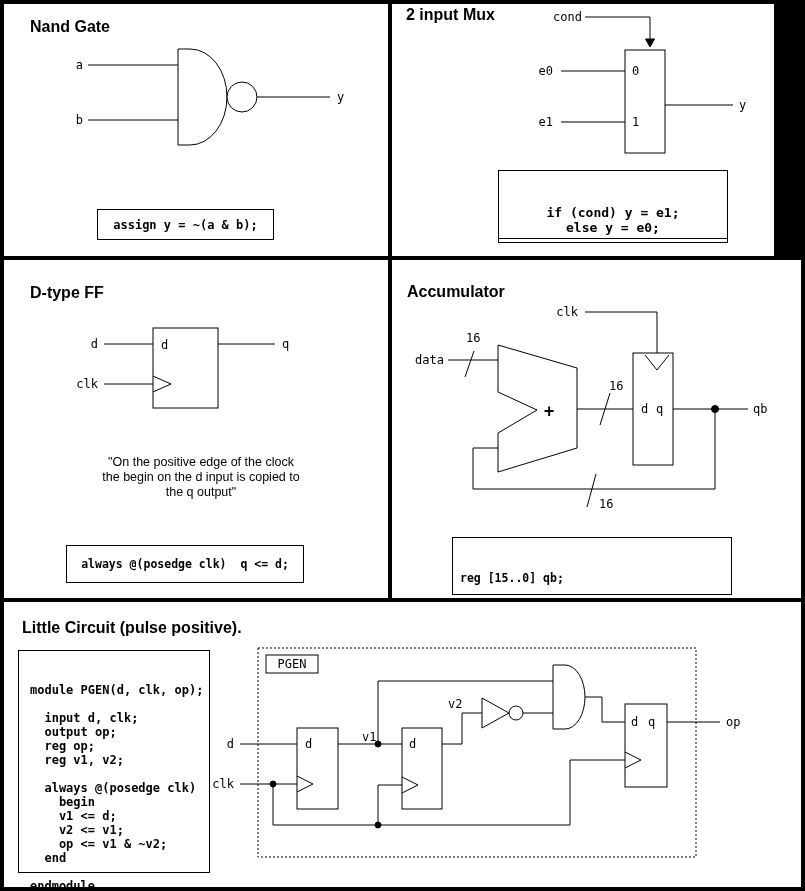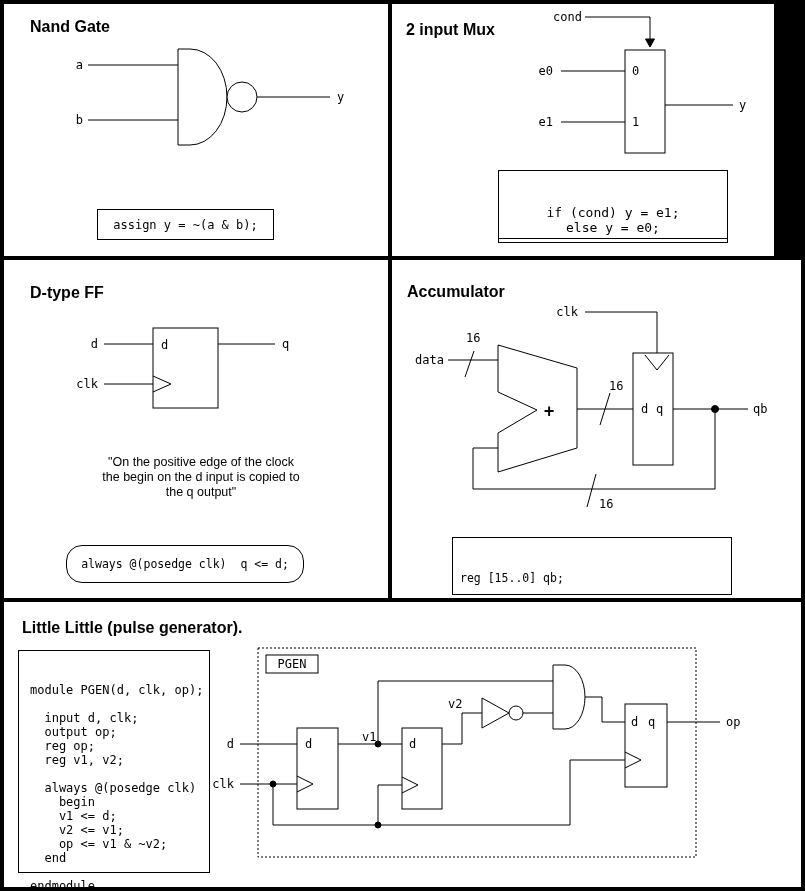--- a/index.html
+++ b/index.html
@@ -10,27 +10,27 @@
   #p2{left:392px;top:4px;width:382px;height:252px;}
   #p3{left:4px;top:260px;width:384px;height:338px;}
   #p4{left:392px;top:260px;width:409px;height:338px;}
   #p5{left:4px;top:602px;width:797px;height:285px;}
   .art{position:absolute;left:0;top:0;}
   .title{position:absolute;font-size:16px;font-weight:bold;white-space:nowrap;}
   svg text{font-family:"DejaVu Sans Mono",monospace;font-size:12px;fill:#000;}
   svg text.plus{font-size:17px;font-weight:bold;}
   svg line, svg path, svg rect, svg polygon, svg circle{stroke:#000;stroke-width:1;}
   .codebox{position:absolute;border:1px solid #000;background:#fff;box-sizing:border-box;
-           font-family:"DejaVu Sans Mono",monospace;white-space:pre;}
+           font-family:"DejaVu Sans Mono",monospace;white-space:pre;font-weight:bold;}
   .center-lines{display:flex;flex-direction:column;align-items:center;justify-content:center;}
   #nand-code{left:93px;top:205px;width:177px;height:31px;font-size:12px;}
   #mux-code{left:106px;top:166px;width:230px;height:73px;font-size:13px;padding:0;}
   #mux-code .sec1{height:37px;border-bottom:1px solid #000;line-height:15px;}
   #mux-code .sec2{height:35px;line-height:15px;}
-  #dff-code{left:62px;top:285px;width:238px;height:38px;font-size:11.5px;border-radius:16px;}
+  #dff-code{left:62px;top:285px;width:238px;height:38px;font-size:11.5px;}
   #acc-code{left:60px;top:277px;width:280px;height:58px;font-size:11.5px;
             line-height:15px;padding:3px 0 0 7px;}
   #pgen-code{left:14px;top:48px;width:192px;height:223px;font-size:12px;line-height:14px;}
   #pgen-code pre{margin:0;padding:4px 0 0 11px;font:inherit;}
   #dff-quote{position:absolute;left:17px;top:195px;width:360px;text-align:center;
              font-size:12.5px;line-height:15px;}
 </style>
 </head>
 <body>
 
@@ -61,21 +61,21 @@
       <line x1="169" y1="118" x2="233" y2="118"></line>
       <line x1="273" y1="101" x2="341" y2="101"></line>
       <rect x="233" y="46" width="40" height="103" fill="#fff"></rect>
       <text x="190" y="17" text-anchor="end">cond</text>
       <text x="161" y="71" text-anchor="end">e0</text>
       <text x="161" y="122" text-anchor="end">e1</text>
       <text x="240" y="71">0</text>
       <text x="240" y="122">1</text>
       <text x="347" y="105">y</text>
     </svg>
-    <div class="title" style="left:14px;top:17px;">2 input Mux</div>
+    <div class="title" style="left:14px;top:2px;">2 input Mux</div>
     <div class="codebox" id="mux-code">
       <div class="sec1 center-lines">
         <div>if (cond) y = e1;</div>
         <div>else y = e0;</div>
       </div>
       <div class="sec2 center-lines">
         <div>y = (cond) ? e1 : e0;</div>
       </div>
     </div>
   </div>
@@ -166,21 +166,21 @@
       <text x="230" y="146" text-anchor="end">d</text>
       <text x="230" y="186" text-anchor="end">clk</text>
       <text x="358" y="139">v1</text>
       <text x="444" y="106">v2</text>
       <text x="301" y="146">d</text>
       <text x="405" y="146">d</text>
       <text x="627" y="124">d</text>
       <text x="644" y="124">q</text>
       <text x="722" y="124">op</text>
     </svg>
-    <div class="title" style="left:18px;top:17px;">Little Little (pulse generator).</div>
+    <div class="title" style="left:18px;top:17px;">Little Circuit (pulse positive).</div>
     <div class="codebox" id="pgen-code">
       <pre>module PGEN(d, clk, op);
 
   input d, clk;
   output op;
   reg op;
   reg v1, v2;
 
   always @(posedge clk)
     begin

